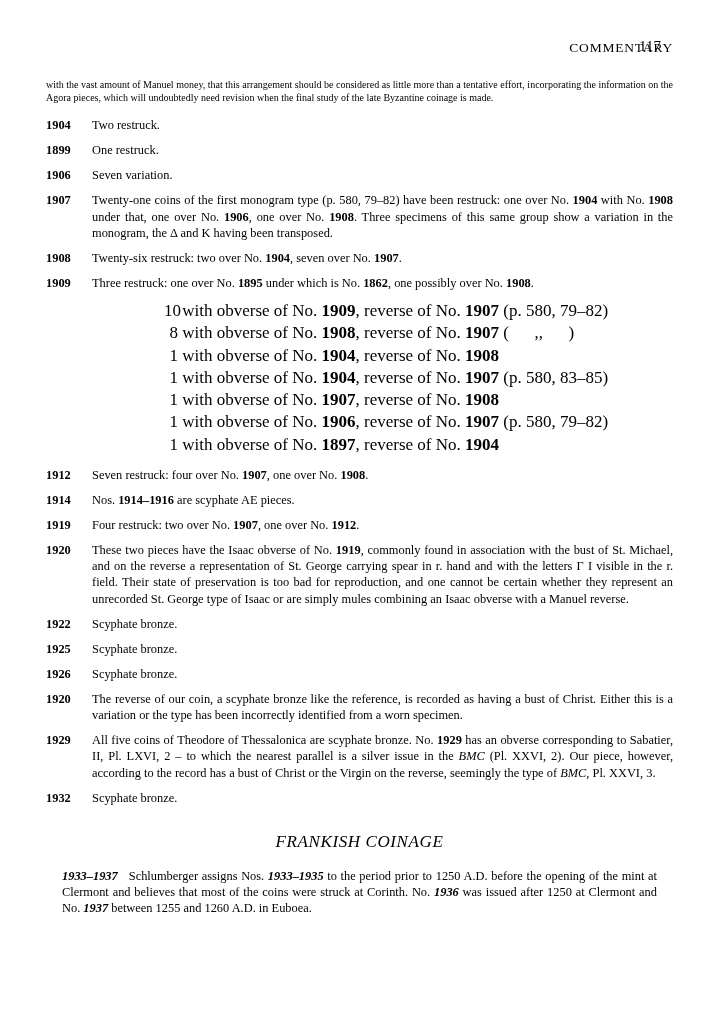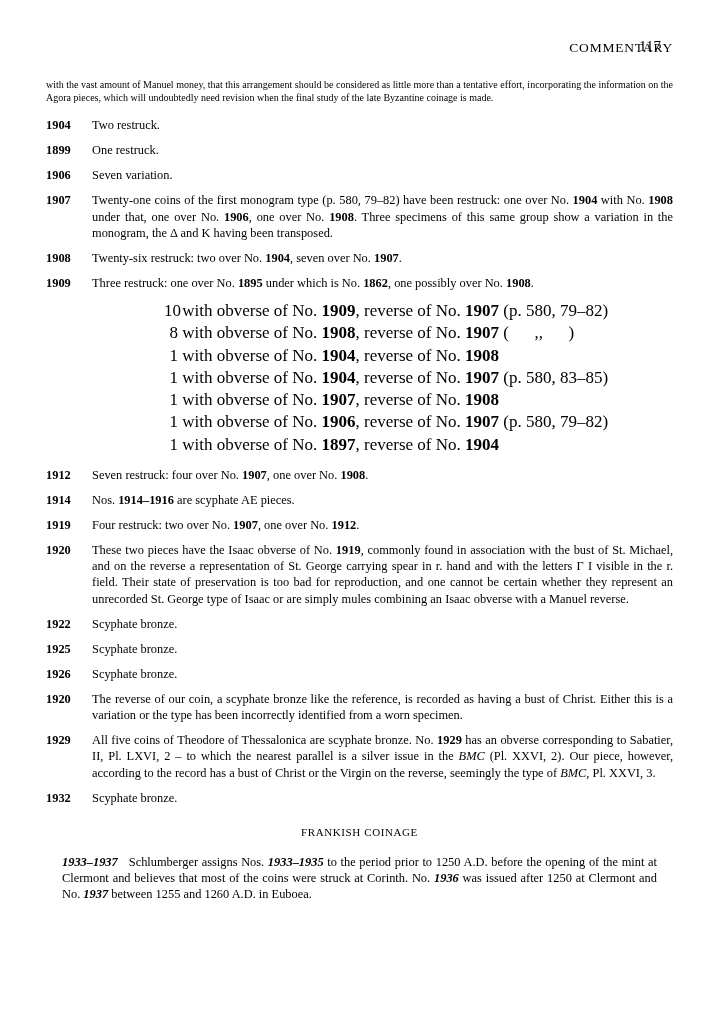--- a/index.html
+++ b/index.html
@@ -74,24 +74,25 @@
   .combolist .row {
     white-space: pre;
   }
   .combolist .row .lead {
     display: inline-block;
     width: 14px;
     text-align: right;
   }
   .section-title {
     text-align: center;
-    font-size: 11px;
+    font-size: 17px;
     letter-spacing: 0.6px;
-    margin: 20px 0 14px 0;
+    margin: 26px 0 14px 0;
     text-transform: uppercase;
+    font-style: italic;
   }
   .lastpara {
     font-size: 12.4px;
     line-height: 1.30;
     text-align: justify;
     margin: 16px;
   }
 </style>
 </head>
 <body>

